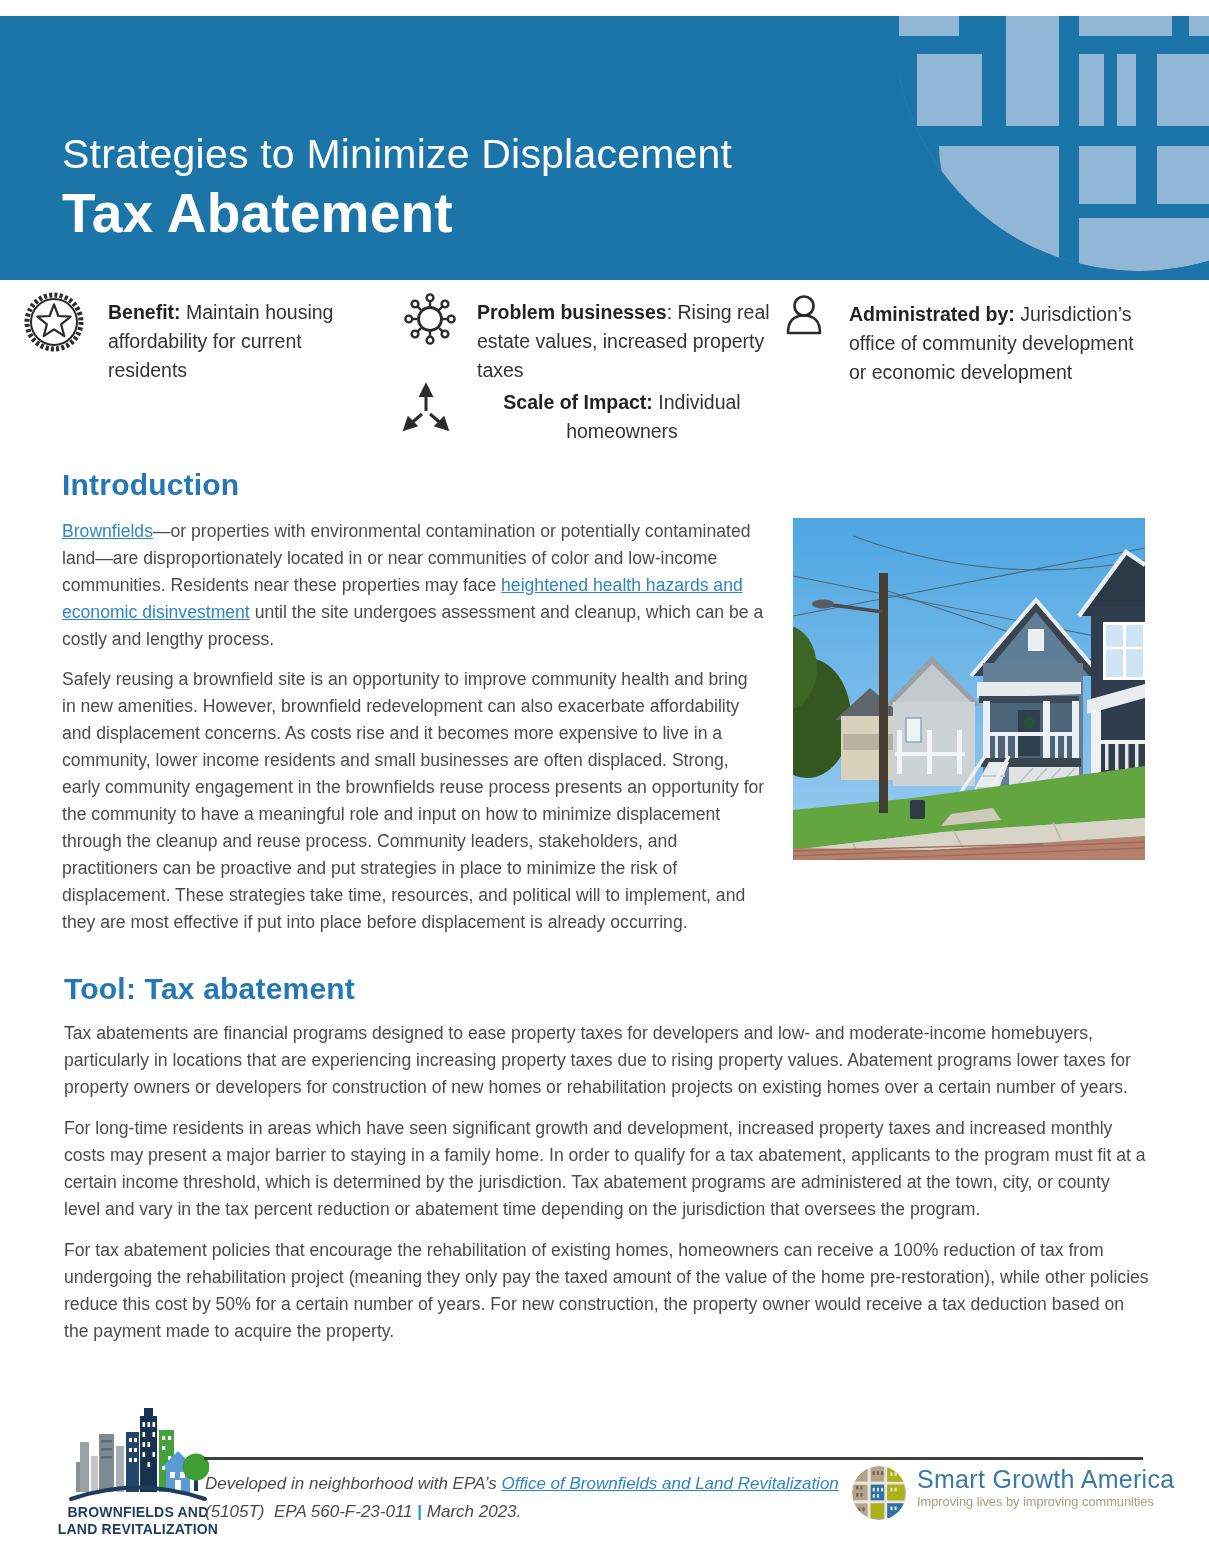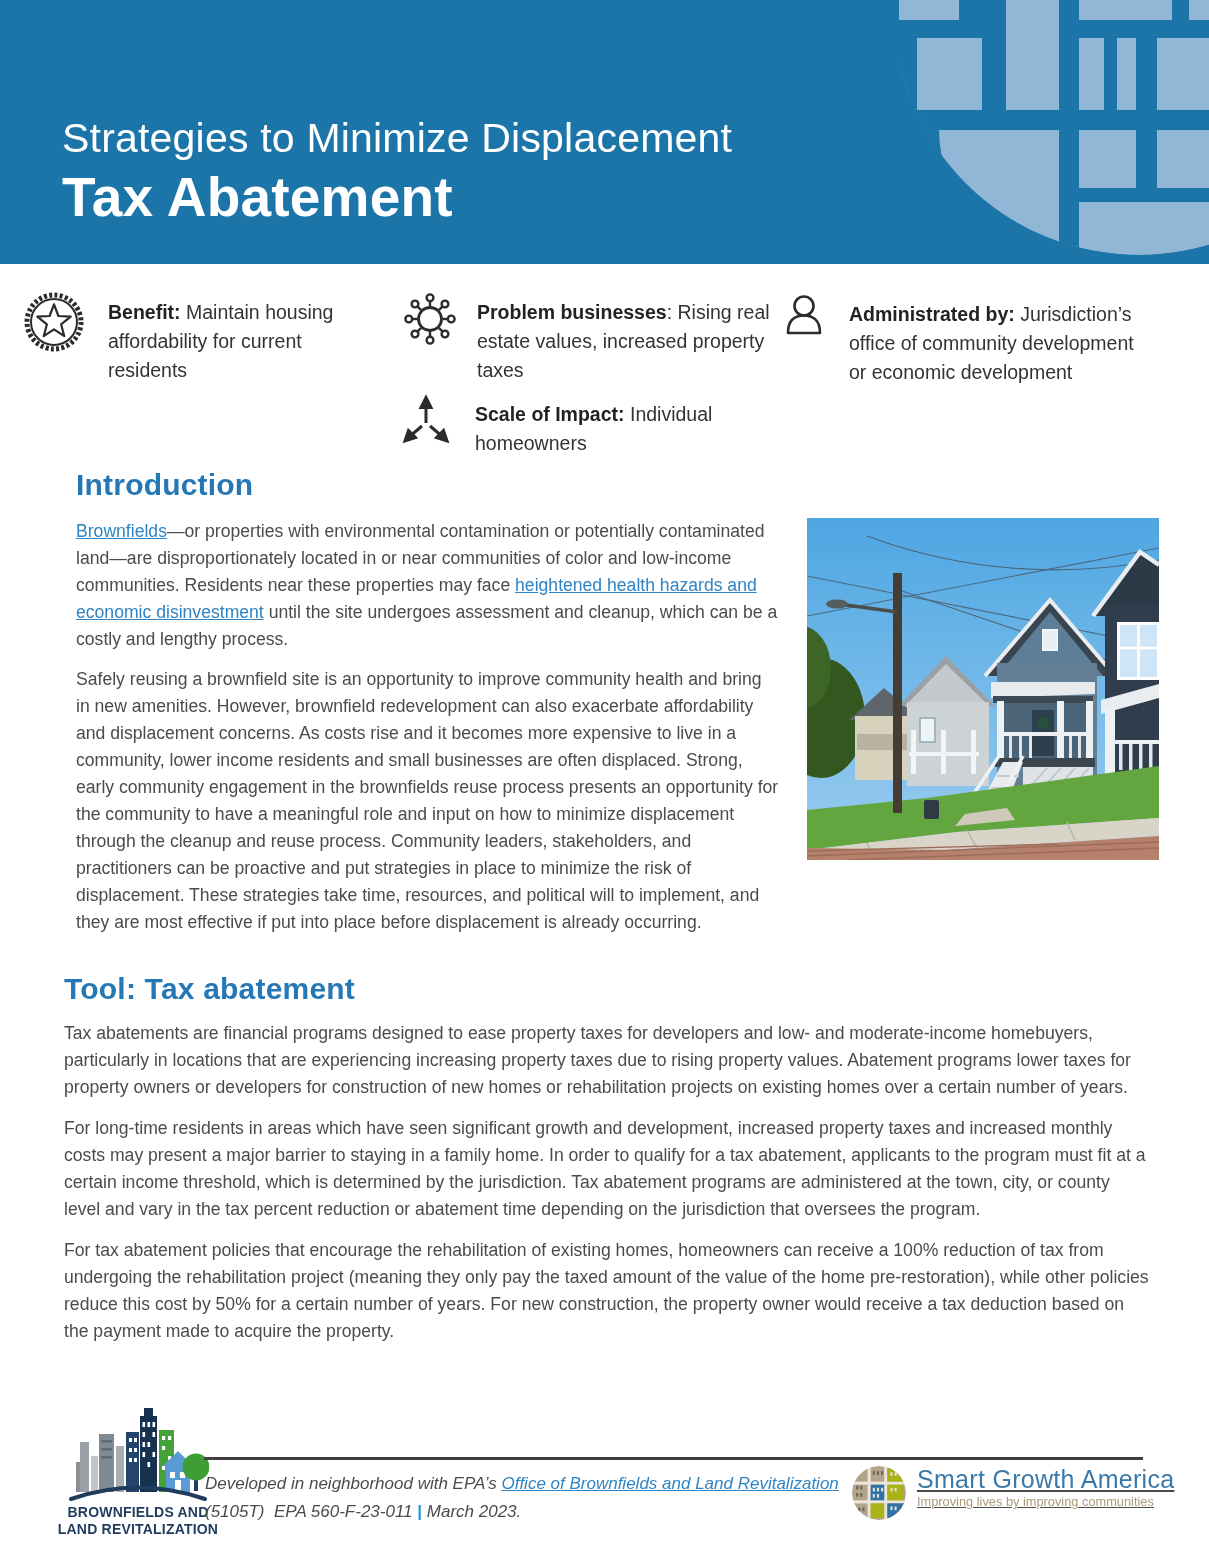--- a/index.html
+++ b/index.html
@@ -1,63 +1,63 @@
 <!DOCTYPE html>
 <html><head>
 <meta charset="utf-8">
 <style>
   html,body{margin:0;padding:0;background:#ffffff;}
   .page{position:relative;width:1209px;height:1568px;background:#ffffff;overflow:hidden;
         font-family:"Liberation Sans",sans-serif;color:#4b4b4b;}
 
   
-  .banner{position:absolute;top:0;left:0;width:1209px;height:264px;background:#1b75a9;}
+  .banner{position:absolute;top:16px;left:0;width:1209px;height:264px;background:#1b75a9;}
   .deco{position:absolute;top:0;right:0;width:310px;height:264px;display:block;}
   .banner-text{position:absolute;left:62px;top:116px;color:#ffffff;}
   .eyebrow{font-size:41px;font-weight:400;letter-spacing:.2px;line-height:1.1;}
   .doc-title{font-size:55px;font-weight:700;margin-top:8px;line-height:1.05;letter-spacing:.2px;}
 
   
   .info-item{position:absolute;display:flex;}
   .item-benefit{left:22px;top:290px;width:330px;}
   .item-problem{left:401px;top:290px;width:378px;}
-  .item-scale{left:399px;top:392px;width:378px;}
+  .item-scale{left:399px;top:380px;width:378px;text-align:center;}
   .item-admin{left:779px;top:292px;width:382px;}
   .info-icon{flex:0 0 auto;display:flex;justify-content:center;align-items:flex-start;}
   .item-benefit .info-icon{width:64px;margin-right:14px;}
   .item-problem .info-icon{width:58px;margin-right:10px;}
   .item-scale .info-icon{width:54px;margin-right:14px;}
   .item-admin .info-icon{width:50px;margin-right:12px;}
   .info-text{margin:8px;font-size:19.5px;line-height:29px;color:#333333;}
   .info-text b{color:#222222;}
 
   
   .section-heading{margin:0;font-size:30px;font-weight:700;color:#2478b6;letter-spacing:.2px;}
-  .intro{position:absolute;left:76px;top:468px;width:1085px;}
+  .intro{position:absolute;left:62px;top:468px;width:1085px;}
   .intro-flex{display:flex;gap:28px;margin-top:16px;}
   .intro-text{width:703px;}
   .body-p{margin:0 0 13px 0;font-size:17.6px;line-height:27px;color:#4b4b4b;}
   .inline-link{color:#2e84c4;text-decoration:underline;cursor:pointer;}
   .figure{margin:0;width:352px;}
   .photo{display:block;width:352px;height:342px;}
   .caption{font-size:16.5px;line-height:25px;font-style:italic;color:#4b4b4b;margin-top:12px;}
 
   .tool{position:absolute;left:64px;top:972px;width:1086px;}
   .tool .body-p{margin:14px 0 0 0;}
 
   
   .bf-logo{position:absolute;left:48px;top:1404px;width:180px;text-align:center;}
   .bf-mark{display:block;width:142px;height:100px;margin:0 auto;}
   .bf-line{font-size:14px;font-weight:700;color:#1f3b5e;line-height:17px;letter-spacing:.2px;}
   .credit-rule{position:absolute;left:204px;top:1457px;width:939px;height:2.5px;background:#3f3f3f;}
   .credit-block{position:absolute;left:205px;top:1470px;width:648px;}
   .credit{margin:0;font-size:17px;line-height:27.5px;font-style:italic;color:#4b4b4b;}
   .credit .inline-link{color:#2e84c4;}
   .credit .bar{color:#2196d4;font-style:normal;font-weight:700;}
-  .sga{position:absolute;left:852px;top:1466px;display:flex;align-items:flex-start;gap:11px;text-decoration:underline;}
+  .sga{position:absolute;left:852px;top:1466px;display:flex;align-items:flex-start;gap:11px;}
   .sga-mark{display:block;width:54px;height:54px;}
   .sga-name{font-size:25px;line-height:27px;color:#3b79a9;letter-spacing:.3px;}
   .sga-tag{font-size:12.8px;line-height:15px;color:#ab9a7a;margin-top:1px;}
 </style>
 </head>
 <body>
 
 <div class="page">
 
   <header class="banner">

